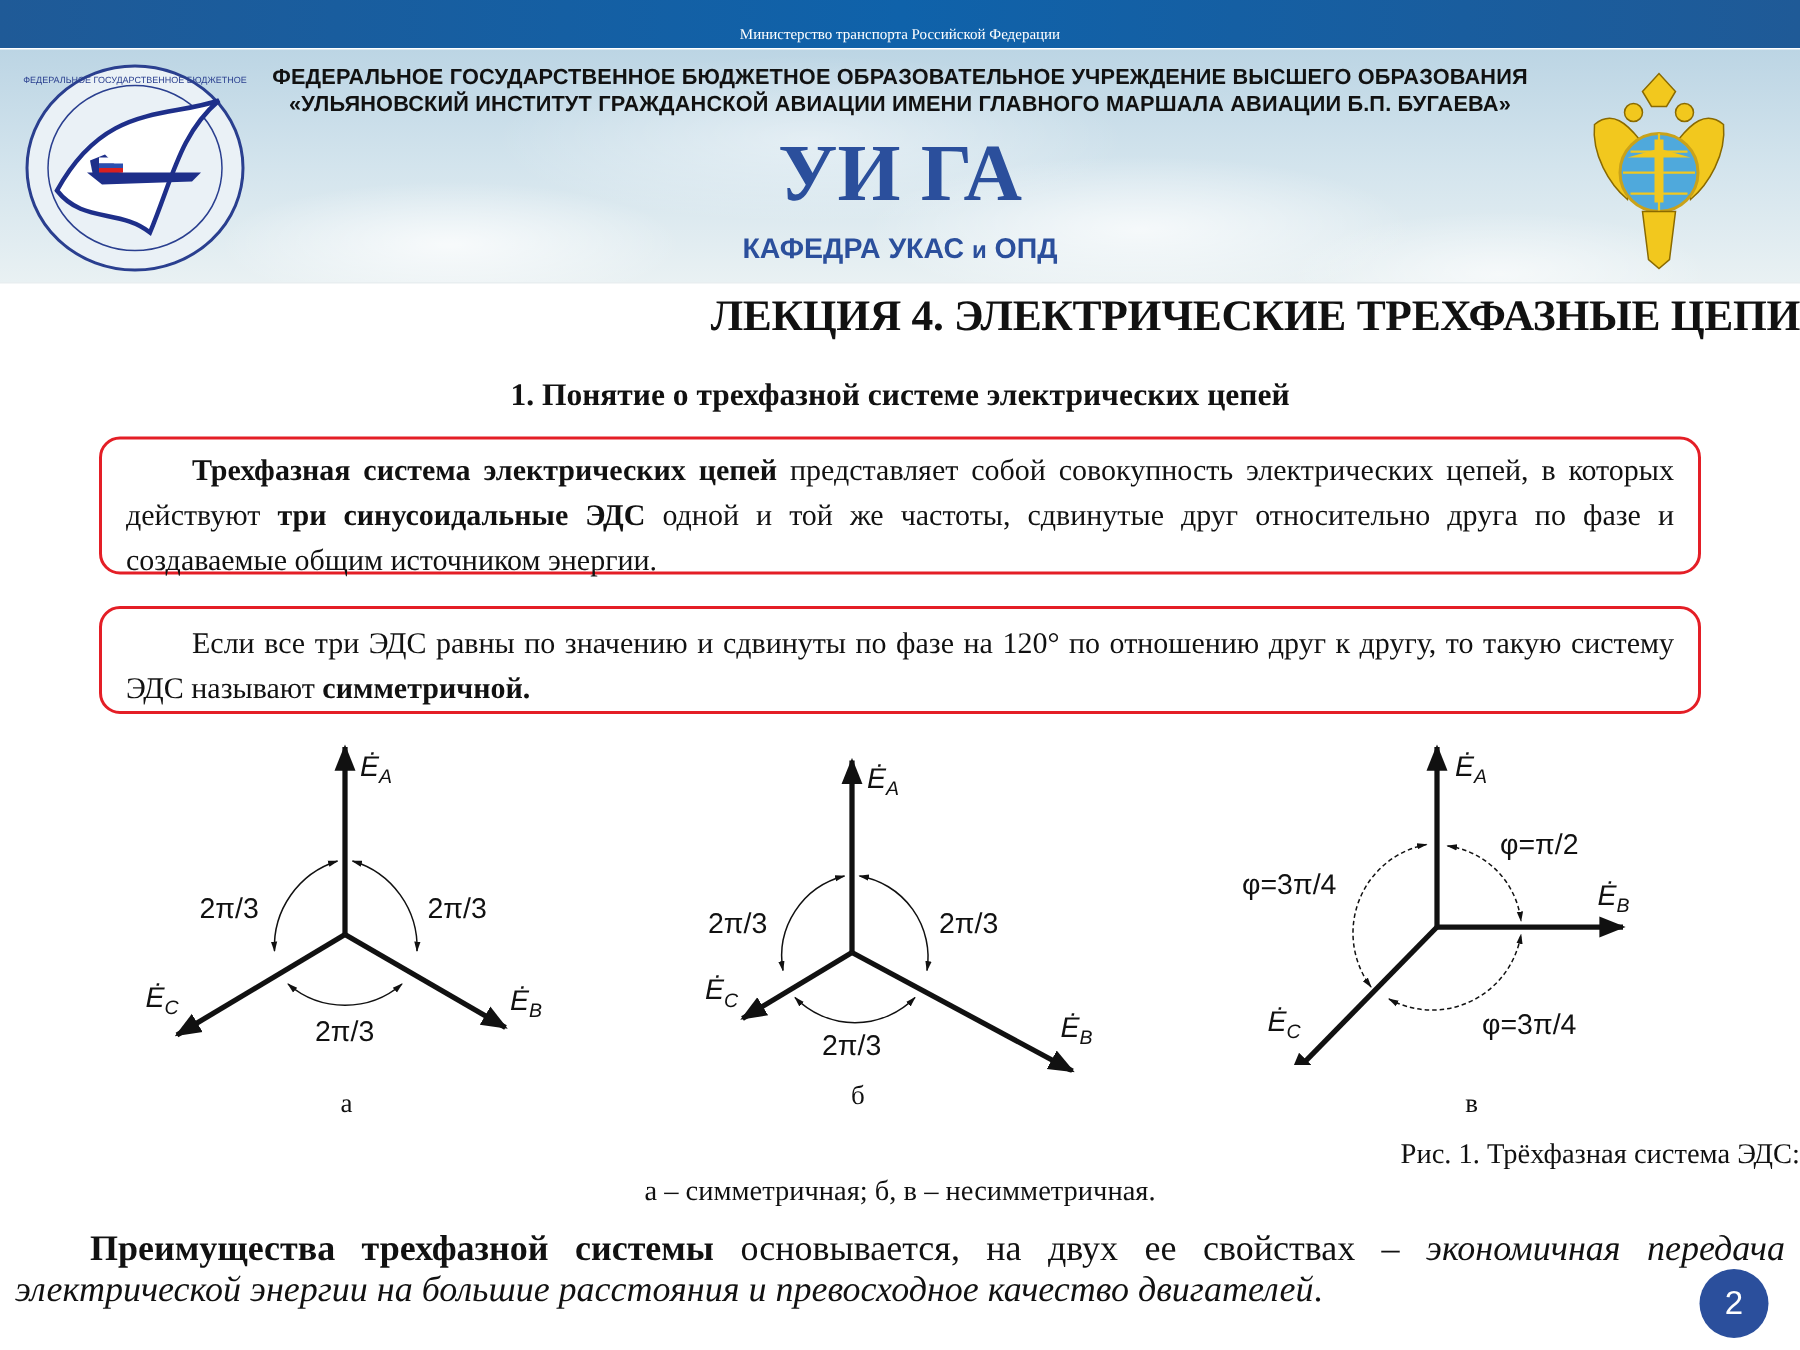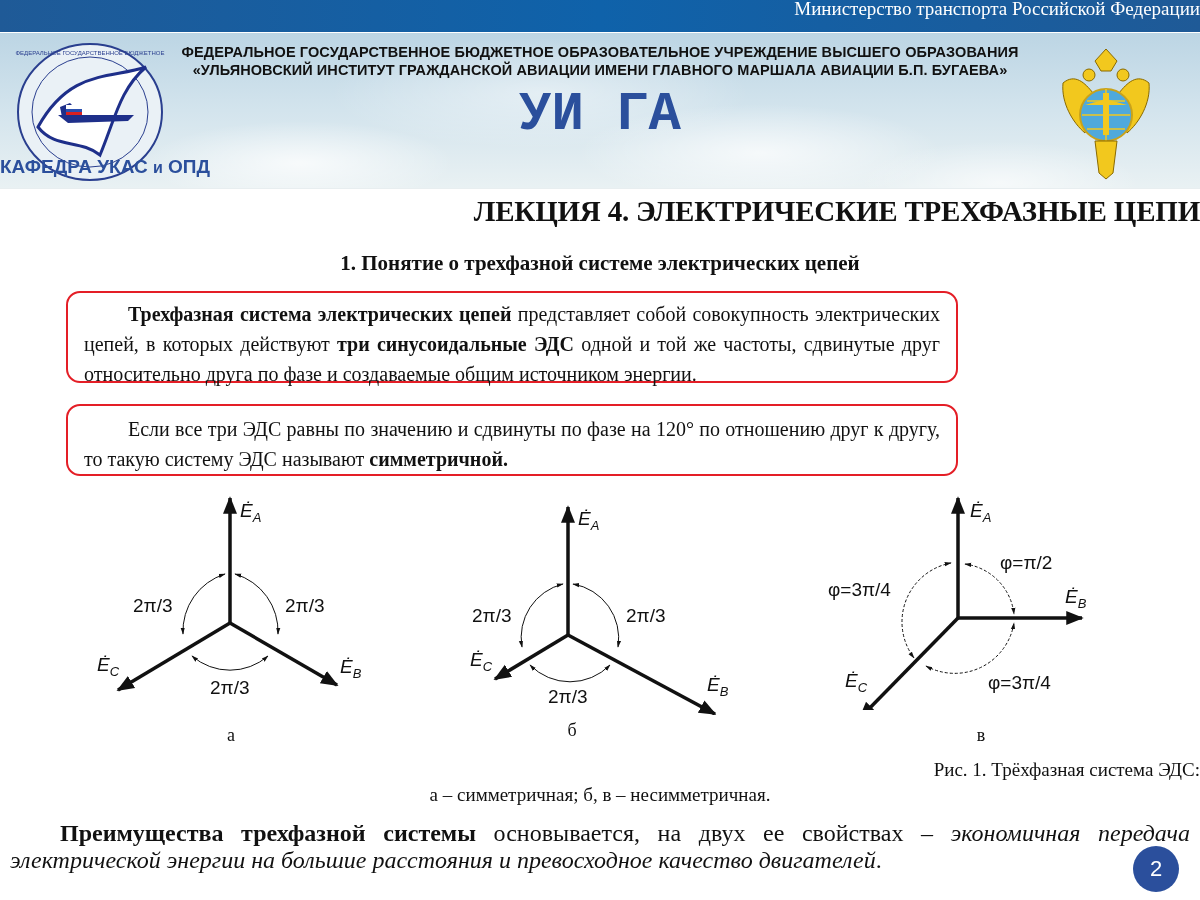--- a/index.html
+++ b/index.html
@@ -5,21 +5,21 @@
   * { box-sizing: border-box; margin: 0; padding: 0; }
   html, body { width: 1200px; height: 900px; overflow: hidden; background: #ffffff; }
   body { position: relative; font-family: "Liberation Serif", serif; color: #111; }
 
   
   .topbar {
     position: absolute; left: 0; top: 0; width: 1200px; height: 32px;
     background: linear-gradient(90deg, #1f5a97 0%, #0f62aa 50%, #1f5a97 100%);
     color: #fff; text-align: center;
   }
-  .topbar .l1 { font-family: "Liberation Serif", serif; font-size: 19px; line-height: 15px; padding-top: 1px; text-align: right; }
+  .topbar .l1 { font-family: "Liberation Serif", serif; font-size: 10px; line-height: 15px; padding-top: 16px; }
   .topbar .l2 { font-family: "DejaVu Sans", sans-serif; font-size: 12.5px; line-height: 15px; }
 
   
   .header {
     position: absolute; left: 0; top: 33px; width: 1200px; height: 156px;
     background:
       radial-gradient(ellipse 220px 60px at 300px 130px, rgba(255,255,255,0.75), rgba(255,255,255,0) 70%),
       radial-gradient(ellipse 260px 70px at 760px 120px, rgba(255,255,255,0.7), rgba(255,255,255,0) 70%),
       radial-gradient(ellipse 200px 60px at 1000px 150px, rgba(255,255,255,0.6), rgba(255,255,255,0) 70%),
       radial-gradient(ellipse 300px 80px at 540px 60px, rgba(255,255,255,0.45), rgba(255,255,255,0) 70%),
@@ -28,45 +28,45 @@
   }
   .hdr-line {
     position: absolute; left: 0; width: 1200px; text-align: center;
     font-family: "Liberation Sans", sans-serif; font-weight: bold; font-size: 14.5px; color: #111;
     letter-spacing: 0.1px;
   }
   .hdr-line.a { top: 11px; }
   .hdr-line.b { top: 29px; }
   .brand {
     position: absolute; left: 0; width: 1200px; text-align: center; top: 52px;
-    font-family: Liberation Mono, monospace; font-weight: bold; font-size: 54px; color: #2b4f9c;
+    font-family: Liberation Serif, serif; font-weight: bold; font-size: 54px; color: #2b4f9c;
     line-height: 60px;
   }
   .dept {
-    position: absolute; left: 0; width: 1200px; top: 123px;
+    position: absolute; left: 0; width: 1200px; text-align: center; top: 123px;
     font-family: "Liberation Sans", sans-serif; font-weight: bold; font-size: 19px; color: #2b4f9c;
   }
   .dept .small { font-size: 16px; }
 
   .logo-left { position: absolute; left: 10px; top: 6px; width: 160px; height: 146px; }
   .logo-right { position: absolute; left: 1055px; top: 10px; width: 102px; height: 140px; }
 
   
   .lecture-title {
     position: absolute; left: 0; top: 195px; width: 1200px; text-align: right;
     font-weight: bold; font-size: 29px; letter-spacing: -0.2px;
   }
   .section-title {
     position: absolute; left: 0; top: 251px; width: 1200px; text-align: center;
     font-weight: bold; font-size: 21px;
   }
 
   
   .box {
-    position: absolute; left: 66px; width: 892px;
+    position: absolute; left: 66px; width: 1068px;
     border: 2px solid #e41e26; border-radius: 14px;
     padding: 6px 16px 0 16px;
     font-size: 20px; line-height: 30px; text-align: justify; color: #111;
   }
   .box.b1 { top: 291px; height: 92px; }
   .box.b2 { top: 404px; height: 72px; padding-top: 8px; }
   .box p { text-indent: 44px; }
   .box b { font-weight: bold; }
 
   

